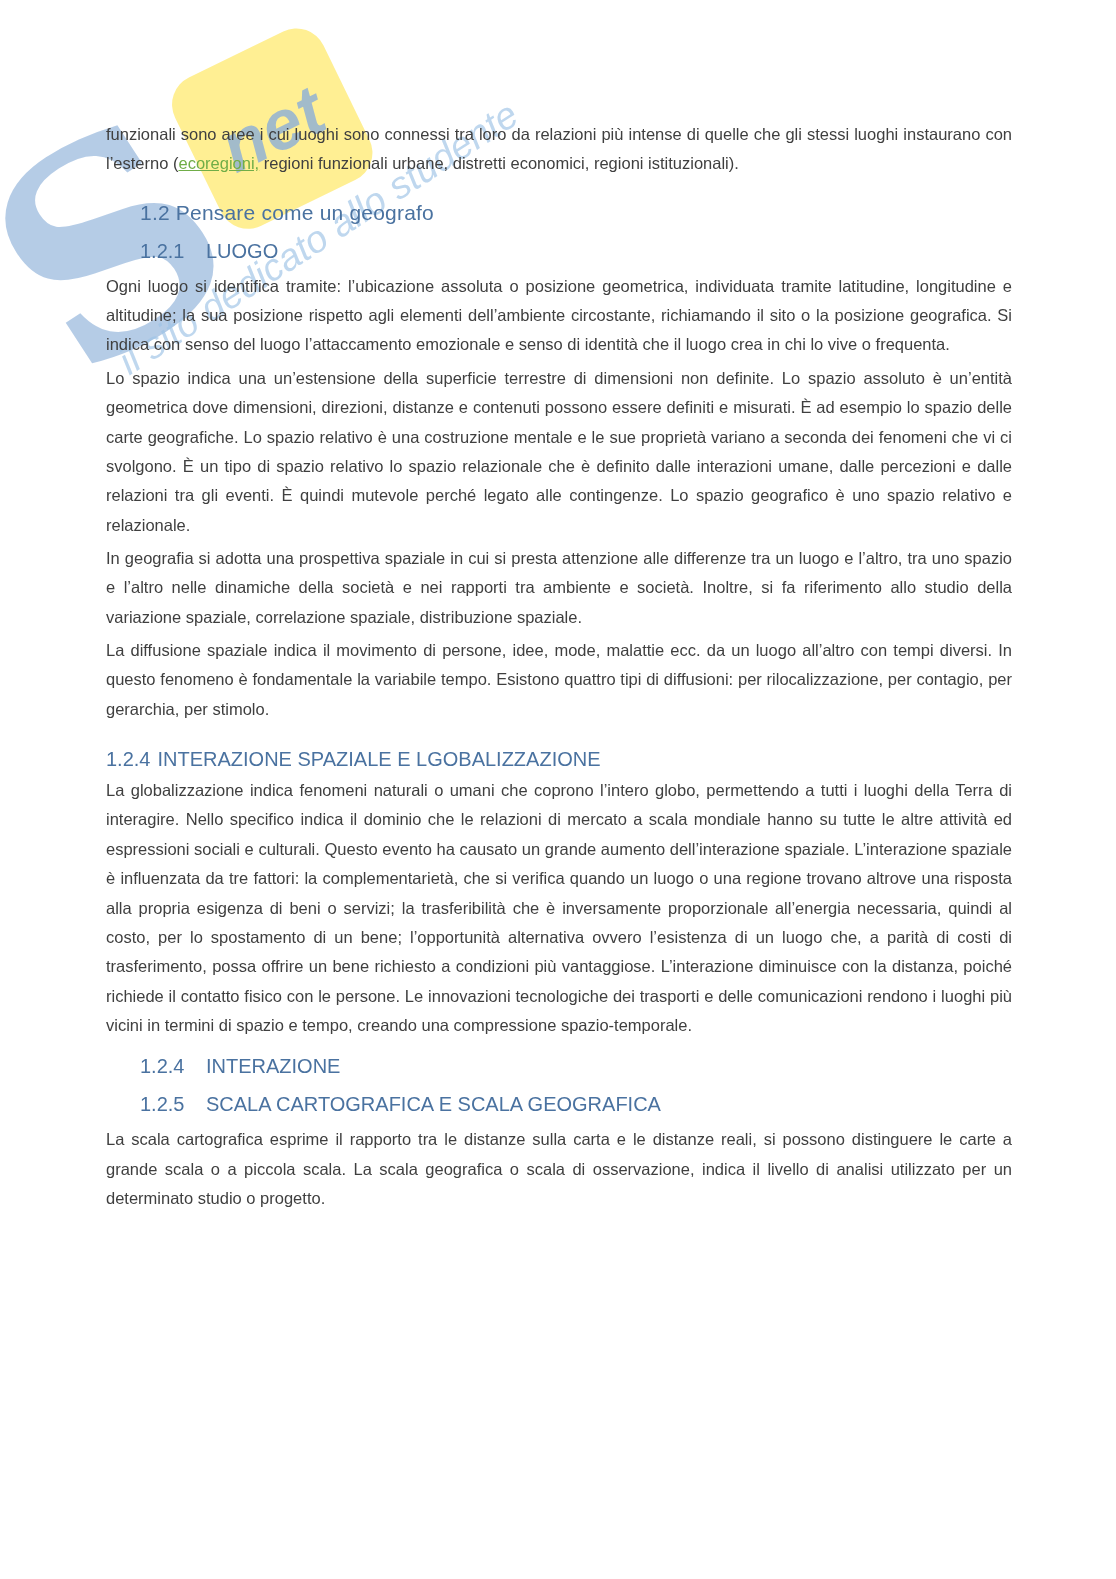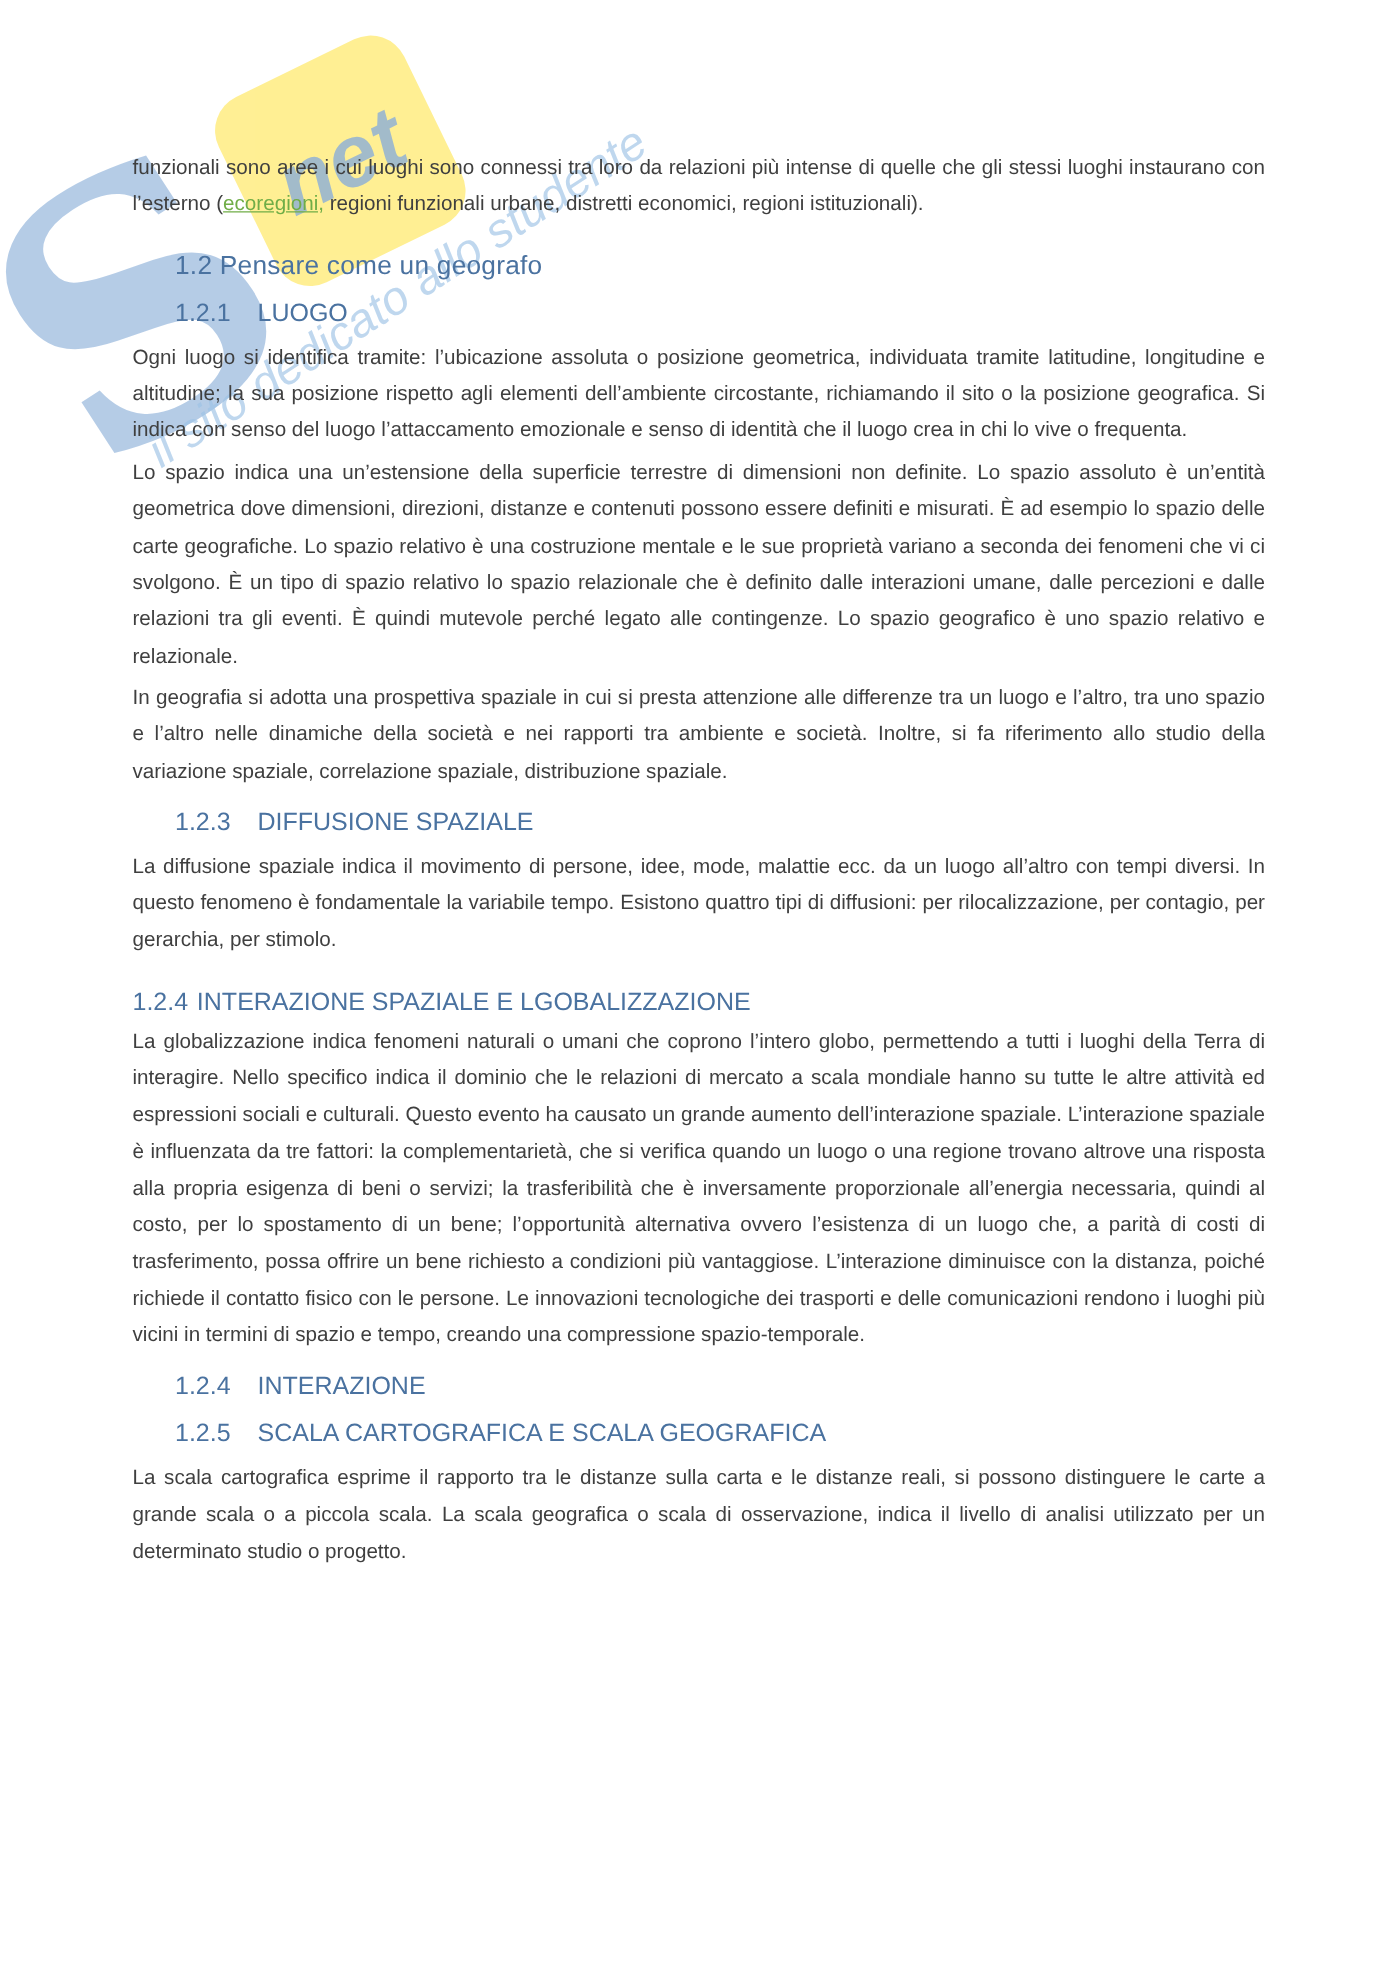--- a/index.html
+++ b/index.html
@@ -124,21 +124,20 @@
     <p class="body-par"><span>funzionali sono aree i cui luoghi sono connessi tra loro da relazioni più intense di quelle che gli stessi luoghi instaurano con l’esterno (</span><span class="hl-green">ecoregioni,</span><span> regioni funzionali urbane, distretti economici, regioni istituzionali).</span></p>
 
     <h1 class="doc-h1">1.2 Pensare come un geografo</h1>
 
     <h2 class="doc-h2"><span class="num">1.2.1</span><span>LUOGO</span></h2>
     <p class="body-par">Ogni luogo si identifica tramite: l’ubicazione assoluta o posizione geometrica, individuata tramite latitudine, longitudine e altitudine; la sua posizione rispetto agli elementi dell’ambiente circostante, richiamando il sito o la posizione geografica. Si indica con senso del luogo l’attaccamento emozionale e senso di identità che il luogo crea in chi lo vive o frequenta.</p>
 
     <p class="body-par">Lo spazio indica una un’estensione della superficie terrestre di dimensioni non definite. Lo spazio assoluto è un’entità geometrica dove dimensioni, direzioni, distanze e contenuti possono essere definiti e misurati. È ad esempio lo spazio delle carte geografiche. Lo spazio relativo è una costruzione mentale e le sue proprietà variano a seconda dei fenomeni che vi ci svolgono. È un tipo di spazio relativo lo spazio relazionale che è definito dalle interazioni umane, dalle percezioni e dalle relazioni tra gli eventi. È quindi mutevole perché legato alle contingenze. Lo spazio geografico è uno spazio relativo e relazionale.</p>
     <p class="body-par">In geografia si adotta una prospettiva spaziale in cui si presta attenzione alle differenze tra un luogo e l’altro, tra uno spazio e l’altro nelle dinamiche della società e nei rapporti tra ambiente e società. Inoltre, si fa riferimento allo studio della variazione spaziale, correlazione spaziale, distribuzione spaziale.</p>
 
-    <h2 class="doc-h2"><span class="num">1.2.3</span><span>DIFFUSIONE SPAZIALE</span></h2>
     <p class="body-par">La diffusione spaziale indica il movimento di persone, idee, mode, malattie ecc. da un luogo all’altro con tempi diversi. In questo fenomeno è fondamentale la variabile tempo. Esistono quattro tipi di diffusioni: per rilocalizzazione, per contagio, per gerarchia, per stimolo.</p>
 
     <h2 class="doc-h2 flush"><span class="num">1.2.4</span><span>INTERAZIONE SPAZIALE E LGOBALIZZAZIONE</span></h2>
     <p class="body-par">La globalizzazione indica fenomeni naturali o umani che coprono l’intero globo, permettendo a tutti i luoghi della Terra di interagire. Nello specifico indica il dominio che le relazioni di mercato a scala mondiale hanno su tutte le altre attività ed espressioni sociali e culturali. Questo evento ha causato un grande aumento dell’interazione spaziale. L’interazione spaziale è influenzata da tre fattori: la complementarietà, che si verifica quando un luogo o una regione trovano altrove una risposta alla propria esigenza di beni o servizi; la trasferibilità che è inversamente proporzionale all’energia necessaria, quindi al costo, per lo spostamento di un bene; l’opportunità alternativa ovvero l’esistenza di un luogo che, a parità di costi di trasferimento, possa offrire un bene richiesto a condizioni più vantaggiose. L’interazione diminuisce con la distanza, poiché richiede il contatto fisico con le persone. Le innovazioni tecnologiche dei trasporti e delle comunicazioni rendono i luoghi più vicini in termini di spazio e tempo, creando una compressione spazio-temporale.</p>
 
     <h2 class="doc-h2"><span class="num">1.2.4</span><span>INTERAZIONE</span></h2>
 
     <h2 class="doc-h2"><span class="num">1.2.5</span><span>SCALA CARTOGRAFICA E SCALA GEOGRAFICA</span></h2>
     <p class="body-par">La scala cartografica esprime il rapporto tra le distanze sulla carta e le distanze reali, si possono distinguere le carte a grande scala o a piccola scala. La scala geografica o scala di osservazione, indica il livello di analisi utilizzato per un determinato studio o progetto.</p>
 

